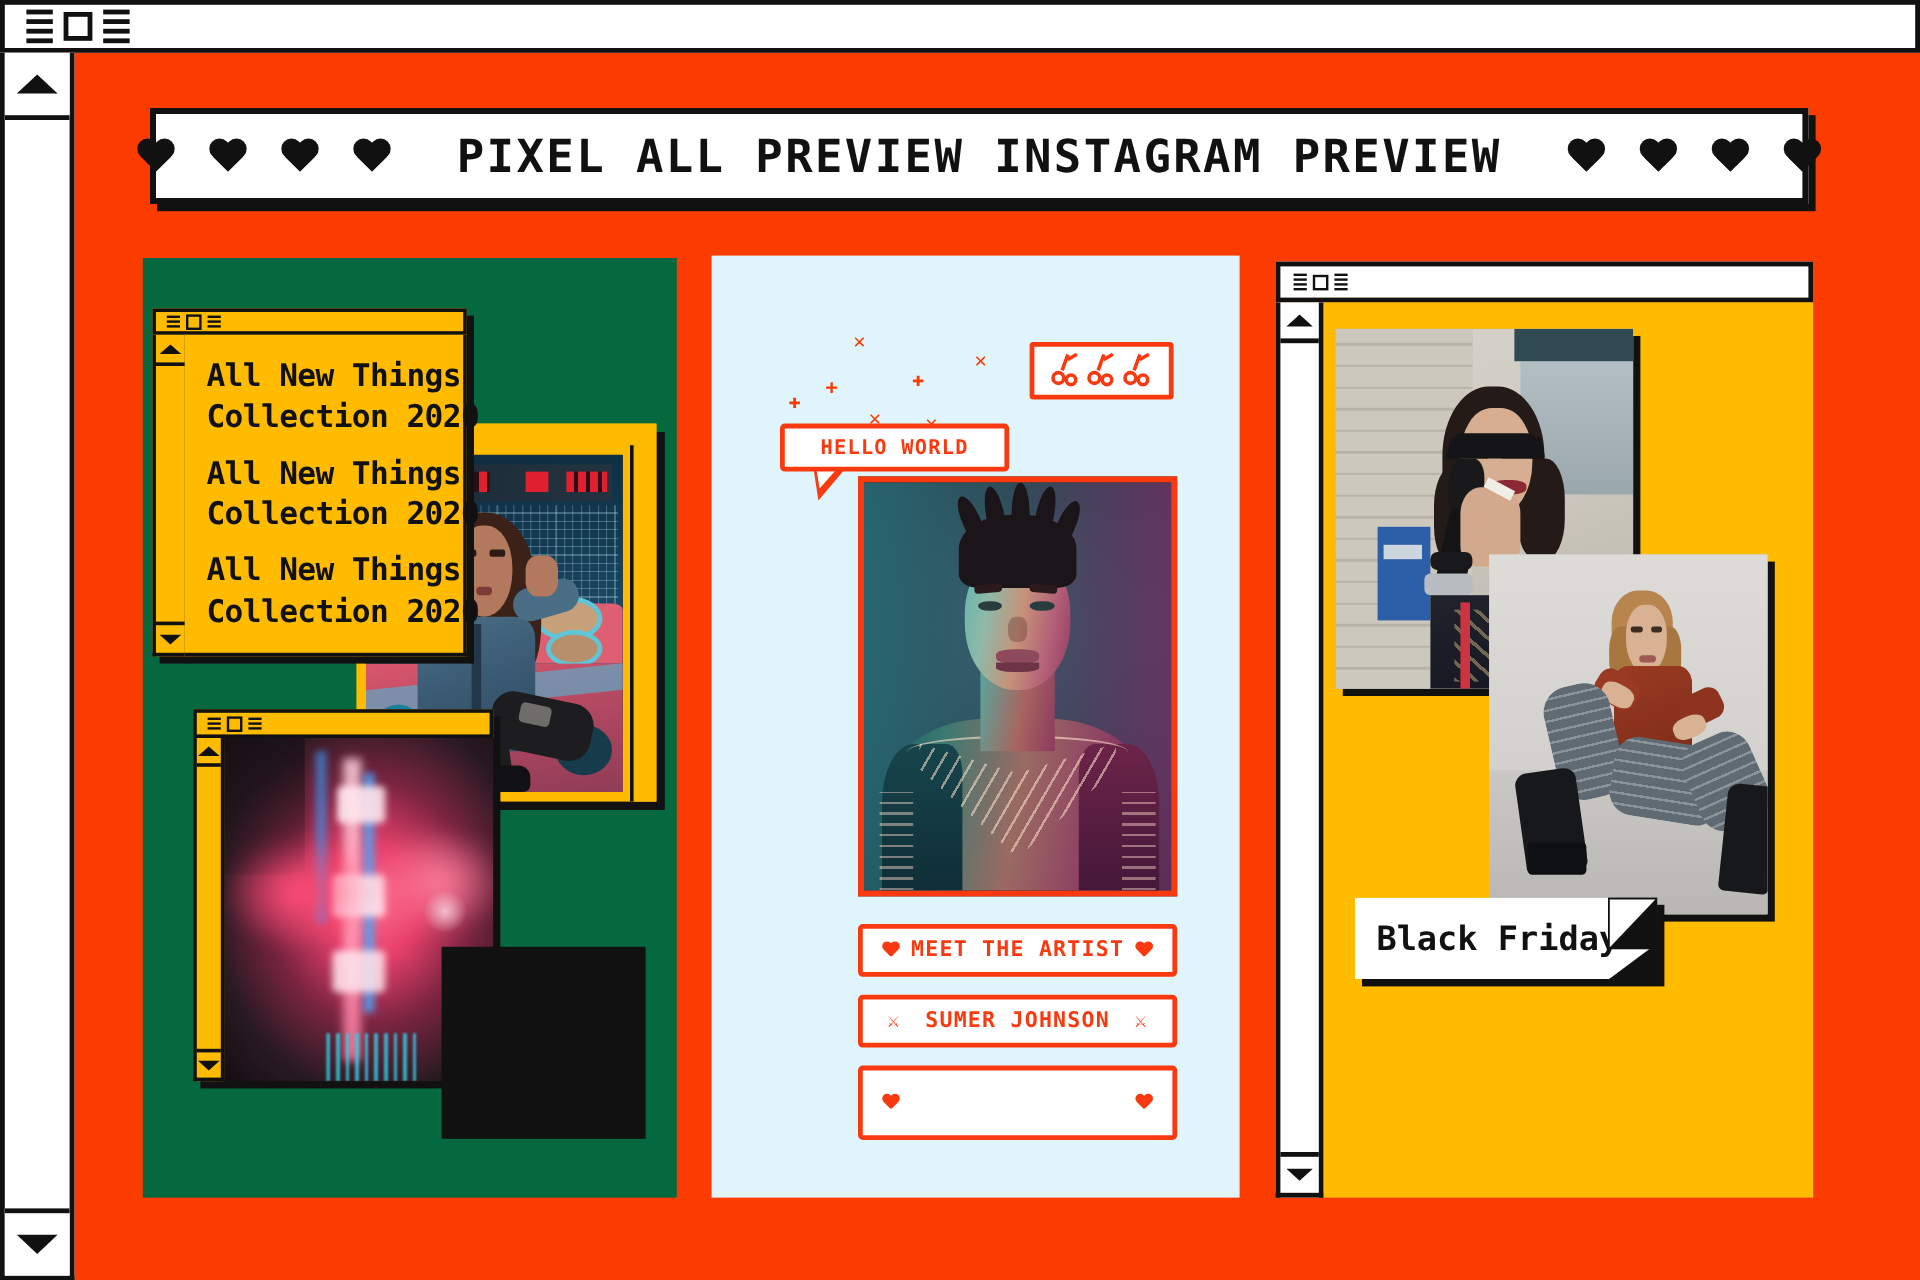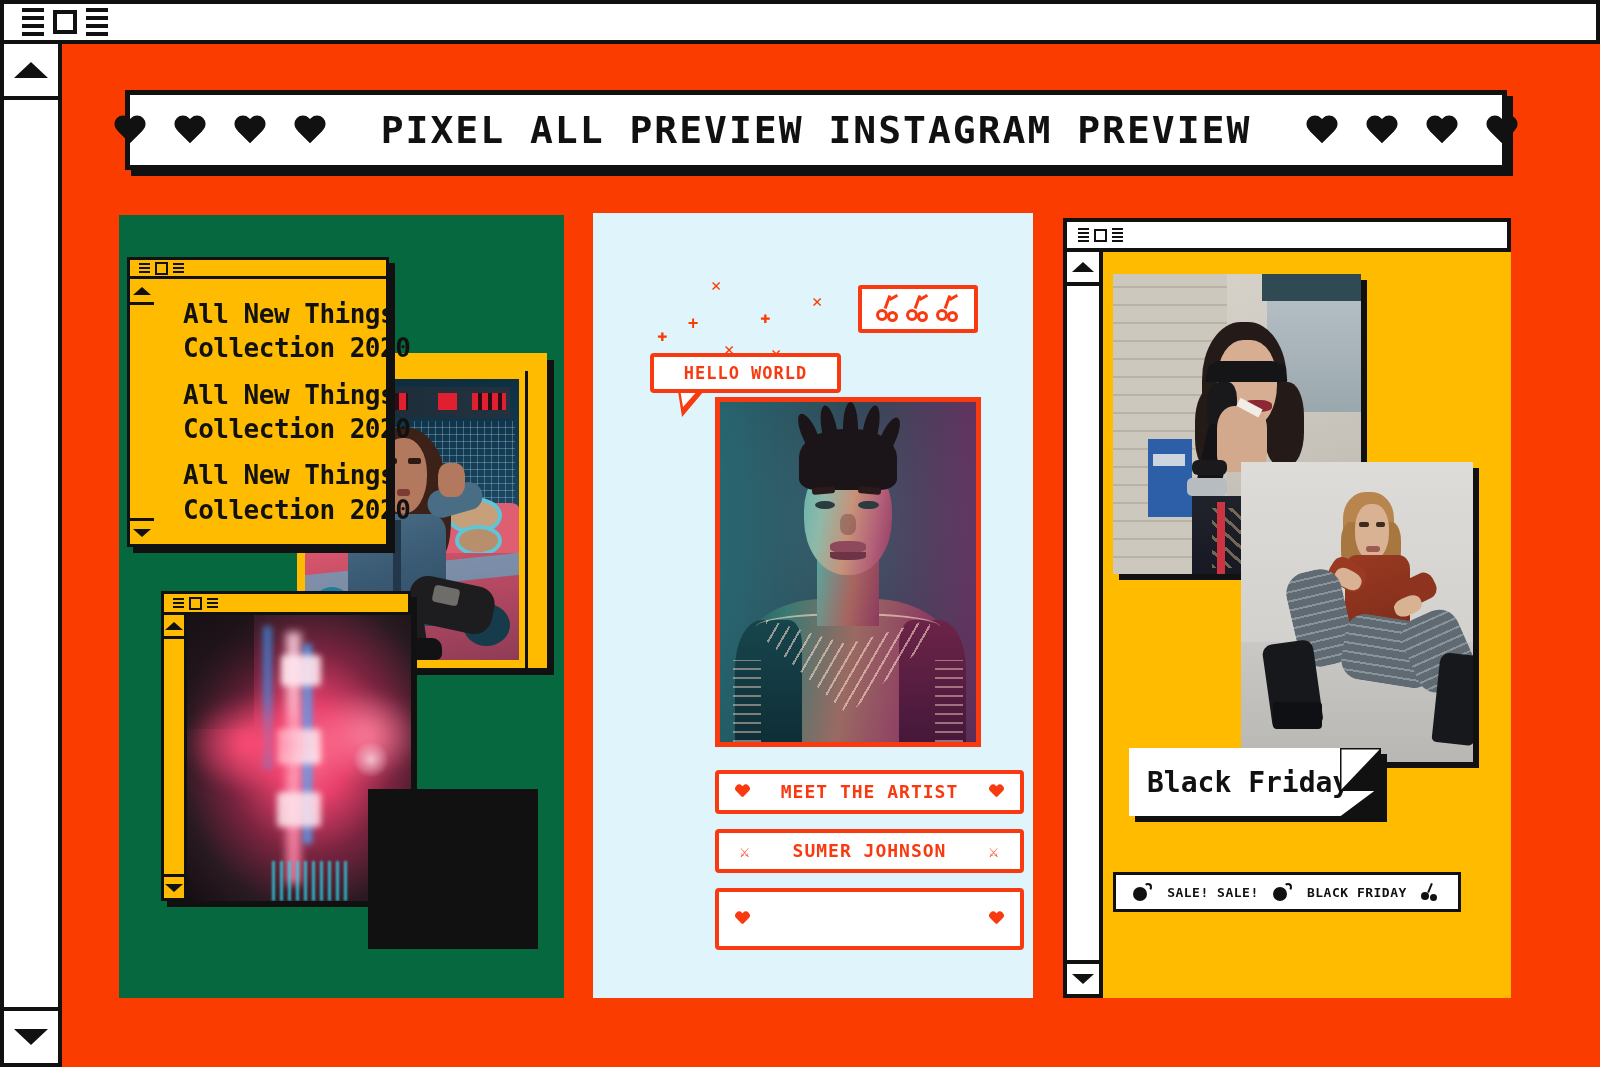--- a/index.html
+++ b/index.html
@@ -84,21 +84,21 @@
   .lw1-body{
     position:absolute; left:35px; top:64px; width:235px; height:268px;
     background:#FFBB00; border:3px solid #111; border-top:none; border-left:none;
     padding:18px 0 0 18px;
   }
   .collection-line{
     font-family:"DejaVu Sans Mono", monospace;
     font-size:26px; font-weight:bold; color:#111; line-height:1.32;
     letter-spacing:-0.5px; white-space:nowrap;
   }
-  .collection-block{ margin-bottom:12px;margin-left:11px; }
+  .collection-block{ margin-bottom:12px; }
 
   
   .lw2-shadow{ position:absolute; left:185px; top:145px; width:250px; height:315px; background:#111; }
   .lw2{ position:absolute; left:178px; top:138px; width:250px; height:315px; background:#FFBB00; }
   .lw2-bar{ height:18px; background:#FFBB00; }
   .lw2-sb{ position:absolute; right:0; top:18px; width:22px; bottom:0; background:#FFBB00; border-left:3px solid #111;}
   .lw2-photo{
     position:absolute; left:8px; top:26px; right:28px; bottom:8px;
     overflow:hidden; background:#123;
   }
@@ -150,21 +150,21 @@
     position:absolute; left:87px; top:176px; width:0; height:0;
     border-left:3px solid transparent; border-right:16px solid transparent;
     border-top:18px solid #fff;
   }
 
   .portrait-frame{
     position:absolute; left:122px; top:184px; width:266px; height:350px;
     border:5px solid #F93A10; background:#27323d; overflow:hidden;
   }
   .cbtn{
-    position:absolute; left:122px; width:309px; background:#fff;
+    position:absolute; left:122px; width:266px; background:#fff;
     border:4px solid #F93A10; border-radius:4px;
     display:flex; align-items:center; justify-content:space-between;
     padding:0 16px; color:#F93A10; font-weight:bold;
   }
   .cbtn-1{ top:557px; height:44px; font-size:18px; letter-spacing:1px; }
   .cbtn-2{ top:616px; height:44px; font-size:18px; letter-spacing:1px; }
   .cbtn-3{ top:675px; height:62px; font-size:18px; letter-spacing:1px; }
   .cbtn-label{ flex:1; text-align:center; line-height:1.25; }
   .heart-sm{ display:inline-block; width:15px; height:14px; position:relative; flex:0 0 15px; }
   .heart-sm::before,.heart-sm::after{
@@ -589,31 +589,14 @@
     <div class="bf-box">
       <span class="bf-text">Black Friday</span>
     </div>
     <div class="bf-fold">
       <svg width="41" height="43" viewBox="0 0 41 43">
         <polygon points="0,0 41,0 41,43 0,43" fill="#ffffff" stroke="#111111" stroke-width="3"></polygon>
         <polygon points="41,0 41,43 0,43" fill="#111111"></polygon>
       </svg>
     </div>
 
-    <div class="sale-bar">
-      <span class="bomb">
-          <i class="bd"></i>
-          <i class="fz"></i>
-        </span>
-      <span class="sale-txt">SALE! SALE!</span>
-      <span class="bomb">
-          <i class="bd"></i>
-          <i class="fz"></i>
-        </span>
-      <span class="sale-txt">BLACK FRIDAY</span>
-      <span class="cherry-k">
-          <i class="st"></i>
-          <i class="b1"></i>
-          <i class="b2"></i>
-        </span>
-    </div>
   </div>
 </div>
 
 </body></html>

